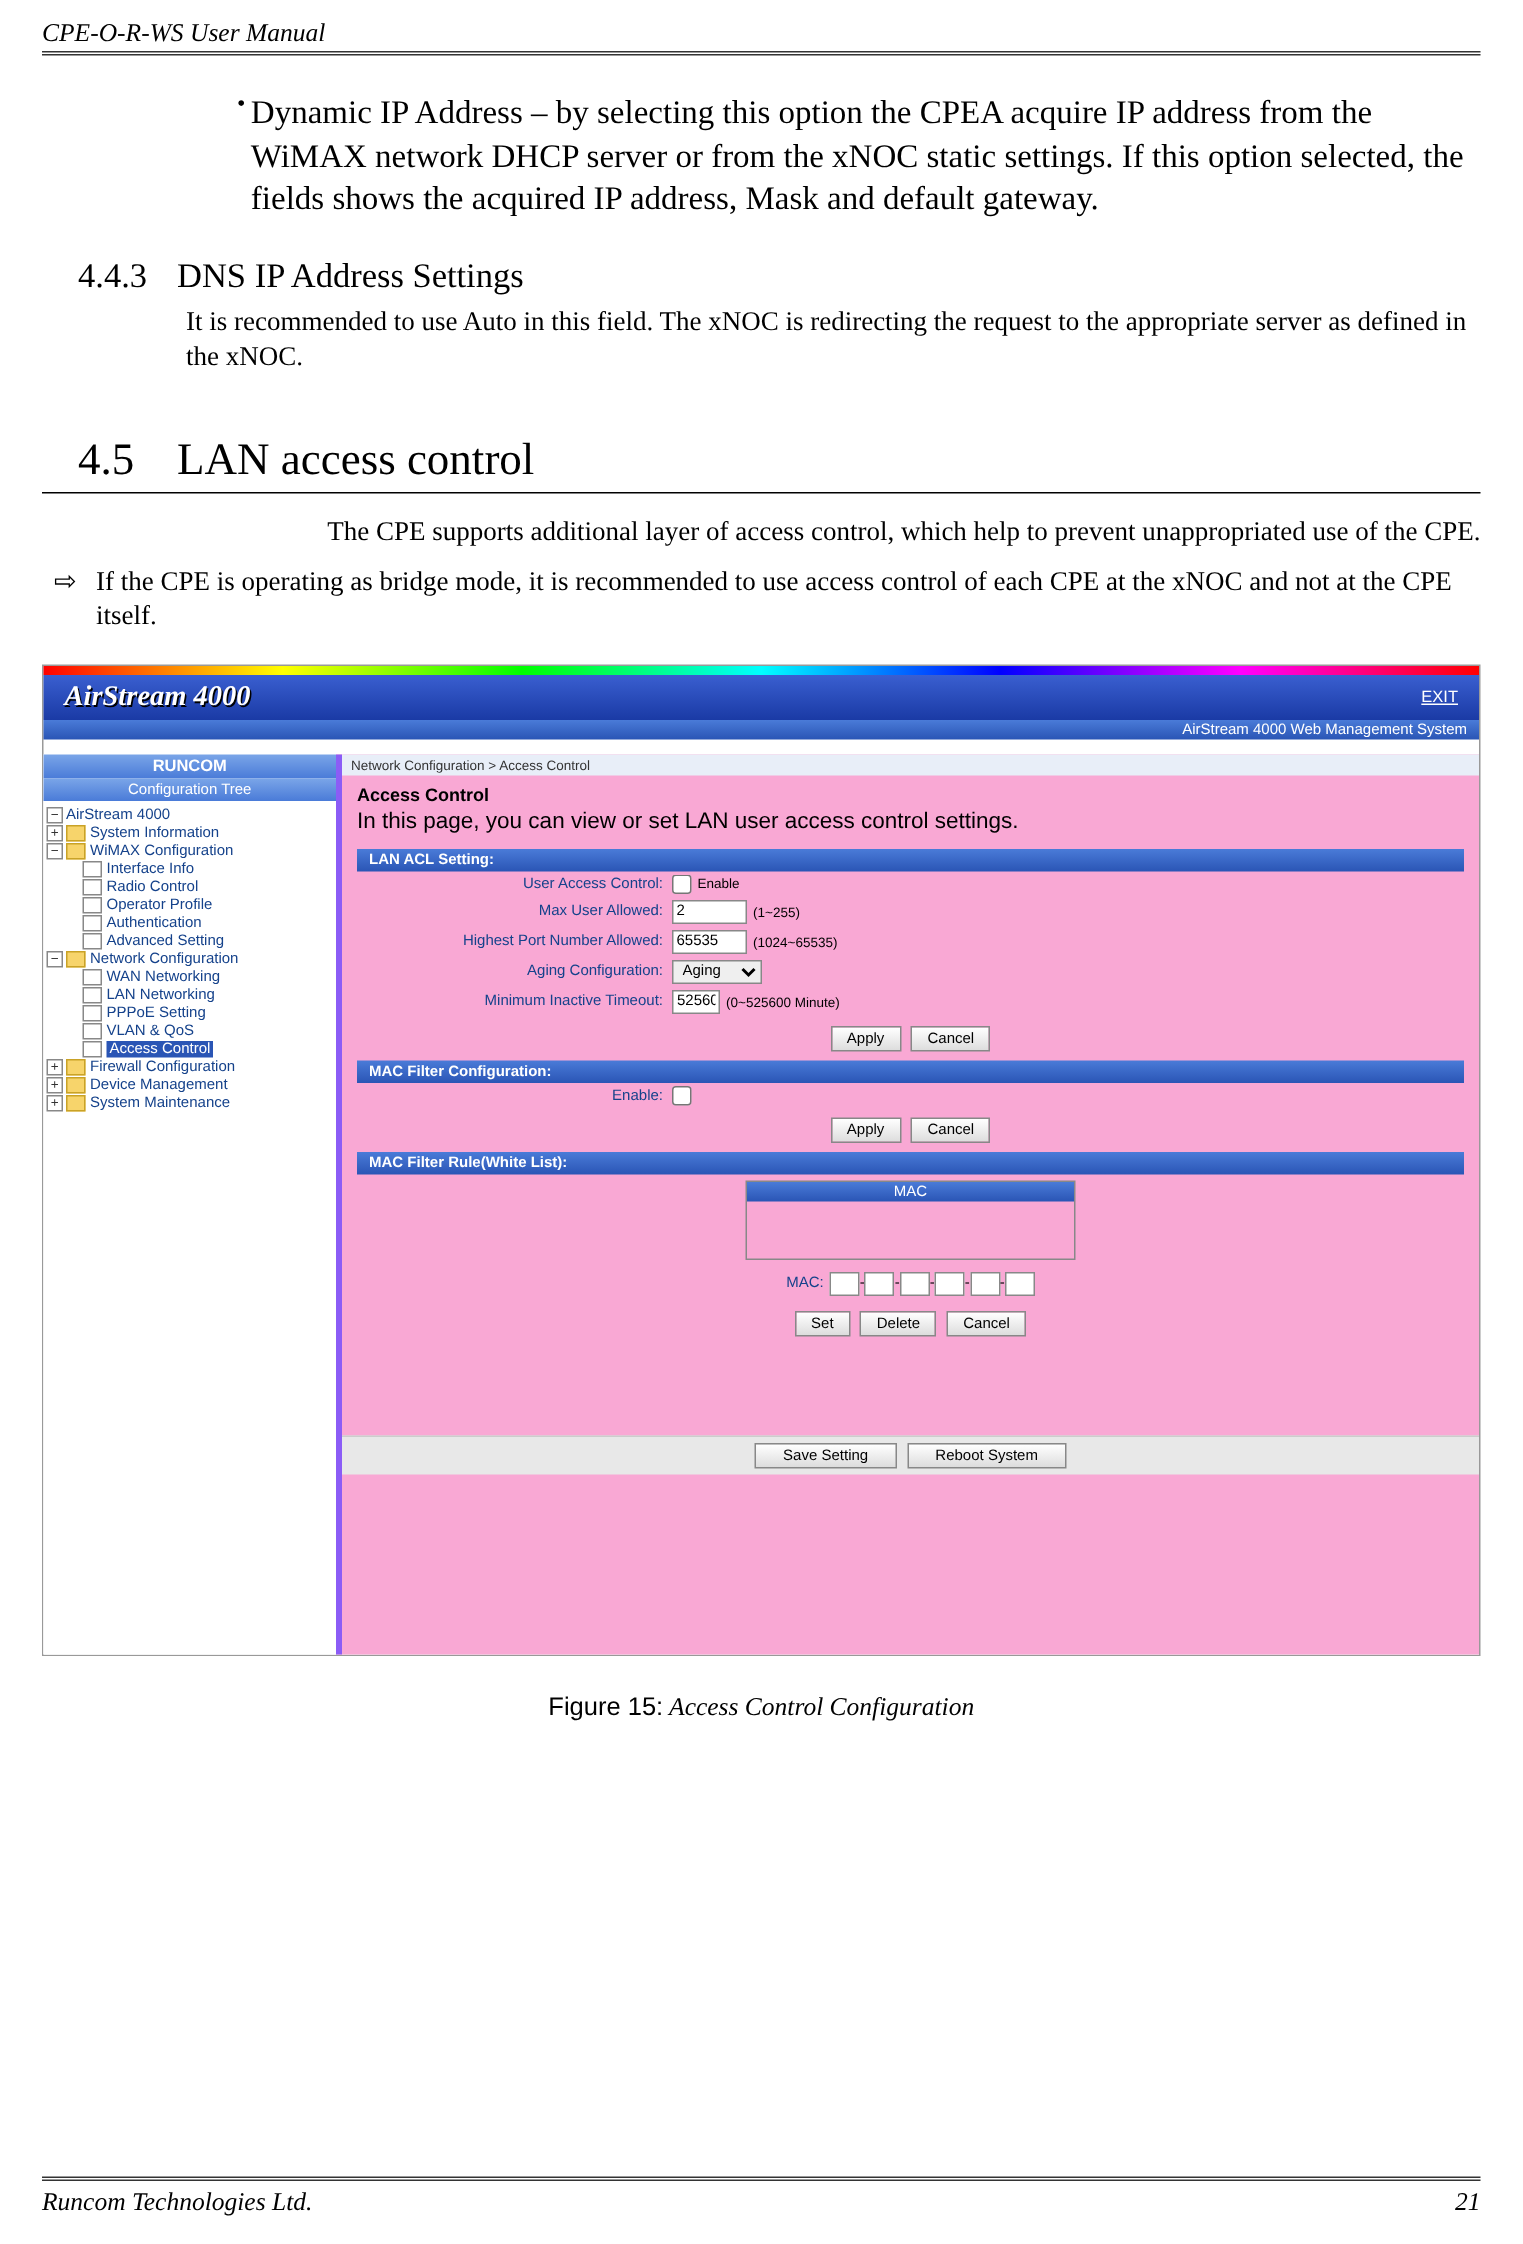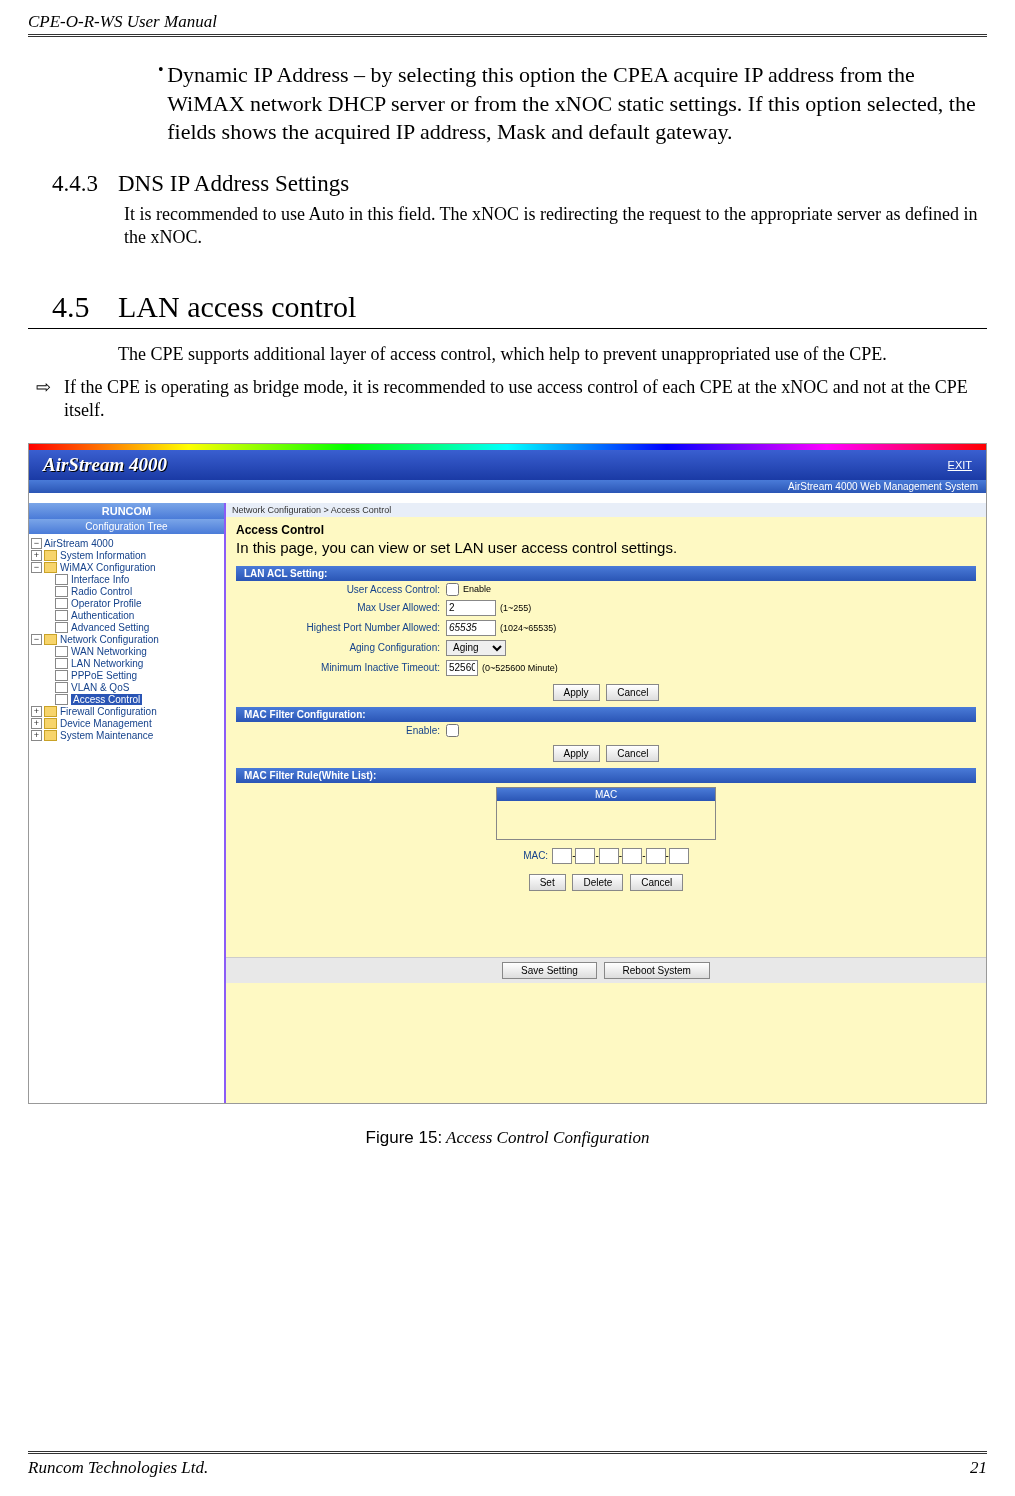--- a/index.html
+++ b/index.html
@@ -12,42 +12,42 @@
   .bullet-dot { width: 24px; font-size: 16px; }
   .bullet-text { font-size: 22px; line-height: 1.3; }
   .sec443 { display: flex; margin-bottom: 6px; }
   .sec443-num { width: 66px; font-size: 23px; margin-left: 24px; }
   .sec443-title { font-size: 23px; }
   .sec443-body { margin-left: 96px; font-size: 18px; line-height: 1.3; margin-bottom: 40px; }
   .sec45-wrap { border-bottom: 1px solid #000; padding-bottom: 4px; margin-bottom: 14px; }
   .sec45 { display: flex; }
   .sec45-num { width: 66px; font-size: 30px; margin-left: 24px; }
   .sec45-title { font-size: 30px; }
-  .sec45-body1 { margin-left: 90px; font-size: 18px; line-height: 1.3; margin-bottom: 10px; }
+  .sec45-body1 { margin-left: 90px; font-size: 18px; line-height: 1.3; margin-bottom: 10px; text-align: right; }
   .arrow-row { display: flex; margin-left: 8px; font-size: 18px; line-height: 1.3; margin-bottom: 20px; }
   .arrow-sym { width: 28px; font-size: 18px; }
   .arrow-text { flex: 1; }
   .screenshot { margin: 10px 0 0 0; border: 1px solid #999; }
   .ss-top { height: 6px; background: linear-gradient(to right, #f00, #ff0, #0f0, #0ff, #00f, #f0f, #f00); }
   .ss-brand { background: linear-gradient(#3a5fd0,#1a3aa5); color: #fff; display: flex; justify-content: space-between; align-items: center; padding: 4px 14px; font-family: Arial, sans-serif; }
   .ss-brand-left { font-style: italic; font-weight: bold; font-size: 19px; font-family: "Times New Roman", serif; text-shadow: 1px 1px #000; }
   .ss-brand-right { font-size: 11px; text-decoration: underline; }
   .ss-subbar { background: linear-gradient(#4a7bd8,#2a55b5); text-align: right; color: #fff; font-family: Arial; font-size: 10px; padding: 1px 8px; }
   .ss-body { display: flex; font-family: Arial, sans-serif; font-size: 10px; min-height: 600px; background:#fff;margin-top:10px; }
   .ss-side { width: 195px; background: #fff; }
   .ss-side-logo { background: linear-gradient(#7aa5e8,#4a7bd8); text-align: center; padding: 2px; color:#fff; font-weight:bold; font-size:11px; }
   .ss-side-head { background: linear-gradient(#7aa5e8,#4a7bd8); color: #fff; text-align: center; font-size: 10px; padding: 2px; }
   .ss-tree { padding: 4px 2px; }
   .ss-tree-row { display: flex; align-items: center; padding: 0 0 1px 0; color: #15428b; white-space: nowrap; }
   .ss-texp { width: 11px; height: 11px; border: 1px solid #888; text-align: center; line-height: 9px; font-size: 9px; margin-right: 2px; color:#333; }
   .ss-ticon { width: 13px; height: 11px; background: #f7d46b; border: 1px solid #c9a227; margin-right: 3px; }
   .ss-ticon.page { background: #fff; border: 1px solid #888; }
   .ss-tree-row.child { padding-left: 24px; }
   .ss-tree-row.selected span.lbl { background: #2a55b5; color: #fff; padding: 0 2px; }
-  .ss-main { flex: 1; background: #fef9c3; border-left: 2px solid #8b5cf6; }
+  .ss-main { flex: 1; background: #f9a8d4; border-left: 4px solid #8b5cf6; }
   .ss-crumb { background: #e8eef8; color: #333; font-size: 9px; padding: 2px 6px; }
   .ss-h1 { font-weight: bold; font-size: 12px; padding: 6px 10px 2px; }
   .ss-sub { font-size: 15px; padding: 0 10px 10px; color:#000; }
   .ss-section-head { background: linear-gradient(#4a7bd8,#2a55b5); color:#fff; font-weight:bold; font-size:10px; padding:2px 8px; margin: 0 10px; }
   .ss-field { display: flex; align-items: center; padding: 2px 10px; }
   .ss-flabel { width: 210px; text-align: right; padding-right: 6px; color:#15428b; font-size:10px; }
   .ss-input { border: 1px solid #888; height: 16px; padding: 0 2px; font-size: 10px; }
   .ss-after { font-size: 9px; padding-left: 4px; }
   .ss-btnrow { text-align: center; padding: 6px; }
   .ss-btn { display: inline-block; border: 1px solid #888; background: linear-gradient(#fff,#ddd); padding: 2px 10px; font-size: 10px; margin: 0 2px; }
@@ -192,21 +192,21 @@
           <input type="checkbox" style="">
           <span class="ss-after">Enable</span>
         </div>
         <div class="ss-field">
           <div class="ss-flabel">Max User Allowed:</div>
           <input class="ss-input" style="width: 50px;" value="2">
           <span class="ss-after">(1~255)</span>
         </div>
         <div class="ss-field">
           <div class="ss-flabel">Highest Port Number Allowed:</div>
-          <input class="ss-input" style="width: 50px; font-style: italic;" value="65535">
+          <input class="ss-input" style="width: 50px;" value="65535">
           <span class="ss-after">(1024~65535)</span>
         </div>
         <div class="ss-field">
           <div class="ss-flabel">Aging Configuration:</div>
           <select class="ss-input" style="width:60px"><option>Aging</option></select>
         </div>
         <div class="ss-field">
           <div class="ss-flabel">Minimum Inactive Timeout:</div>
           <input class="ss-input" style="width: 32px;" value="525600">
           <span class="ss-after">(0~525600 Minute)</span>

